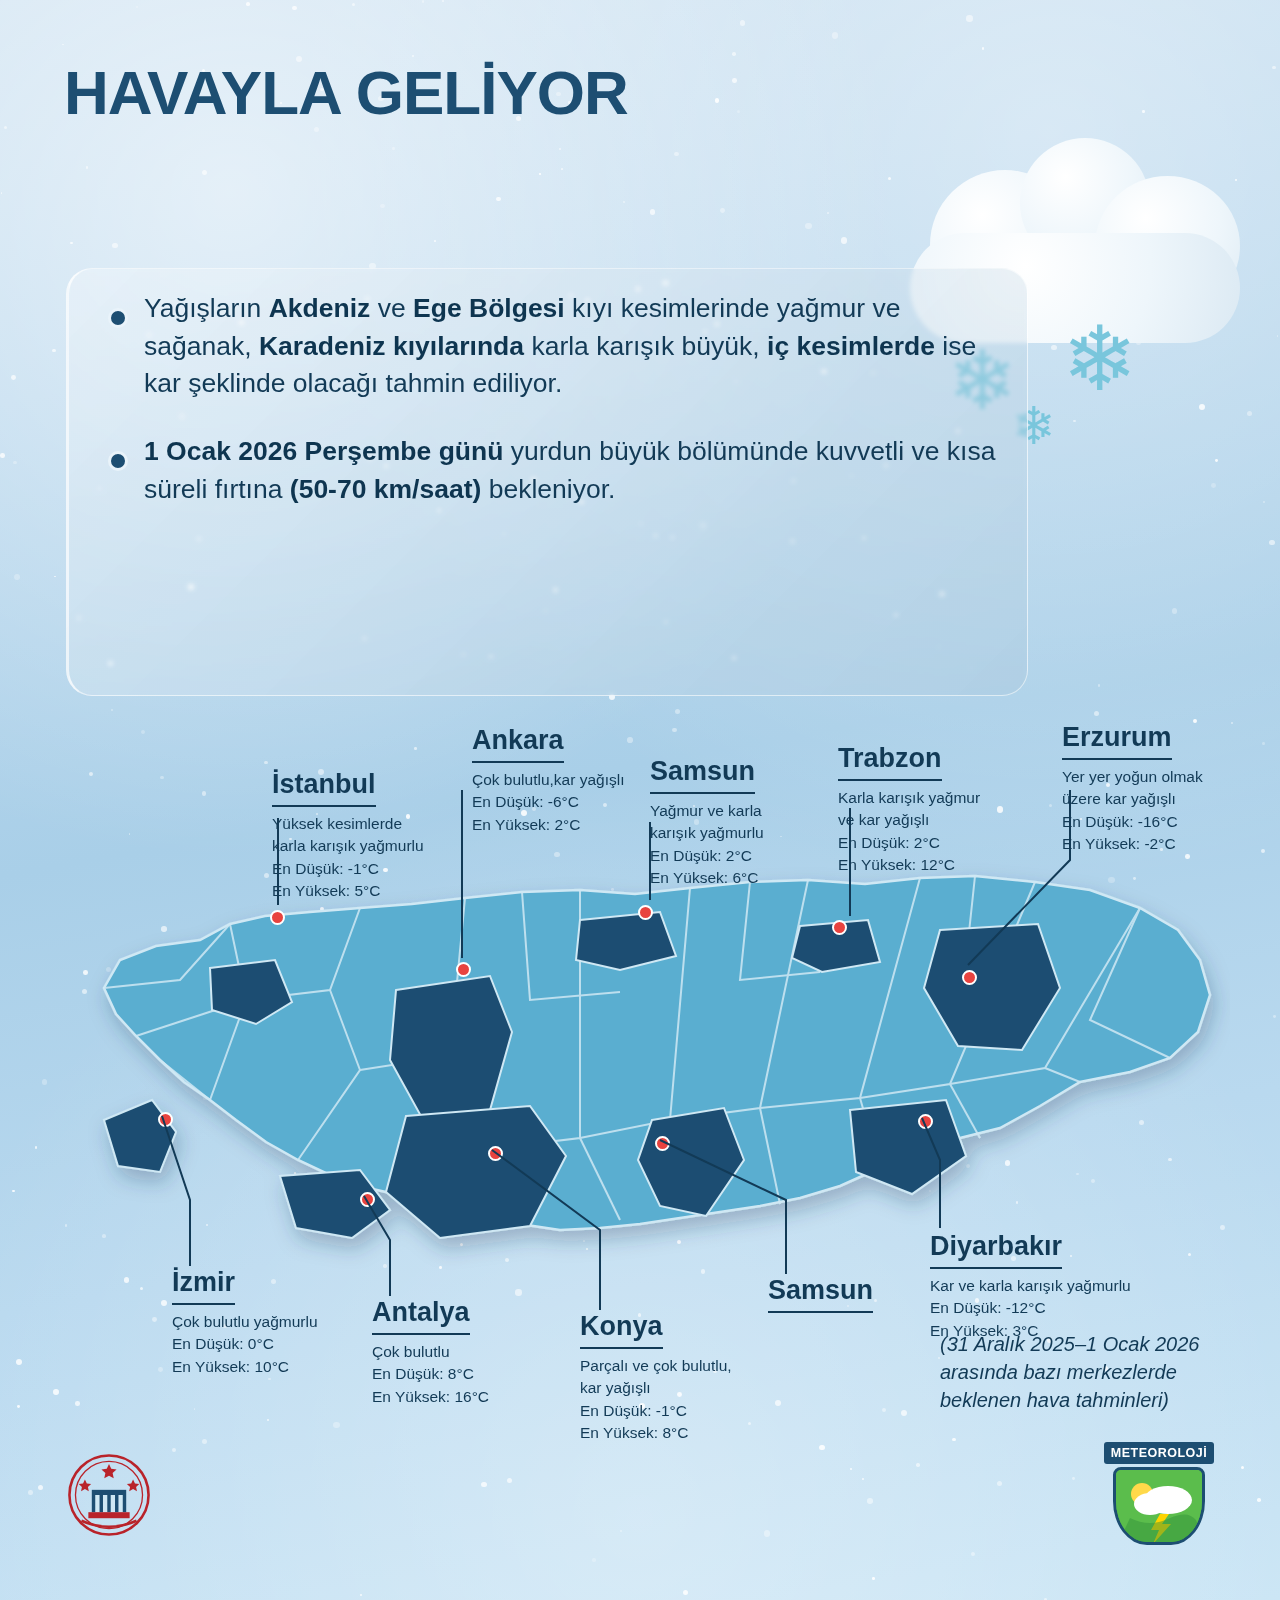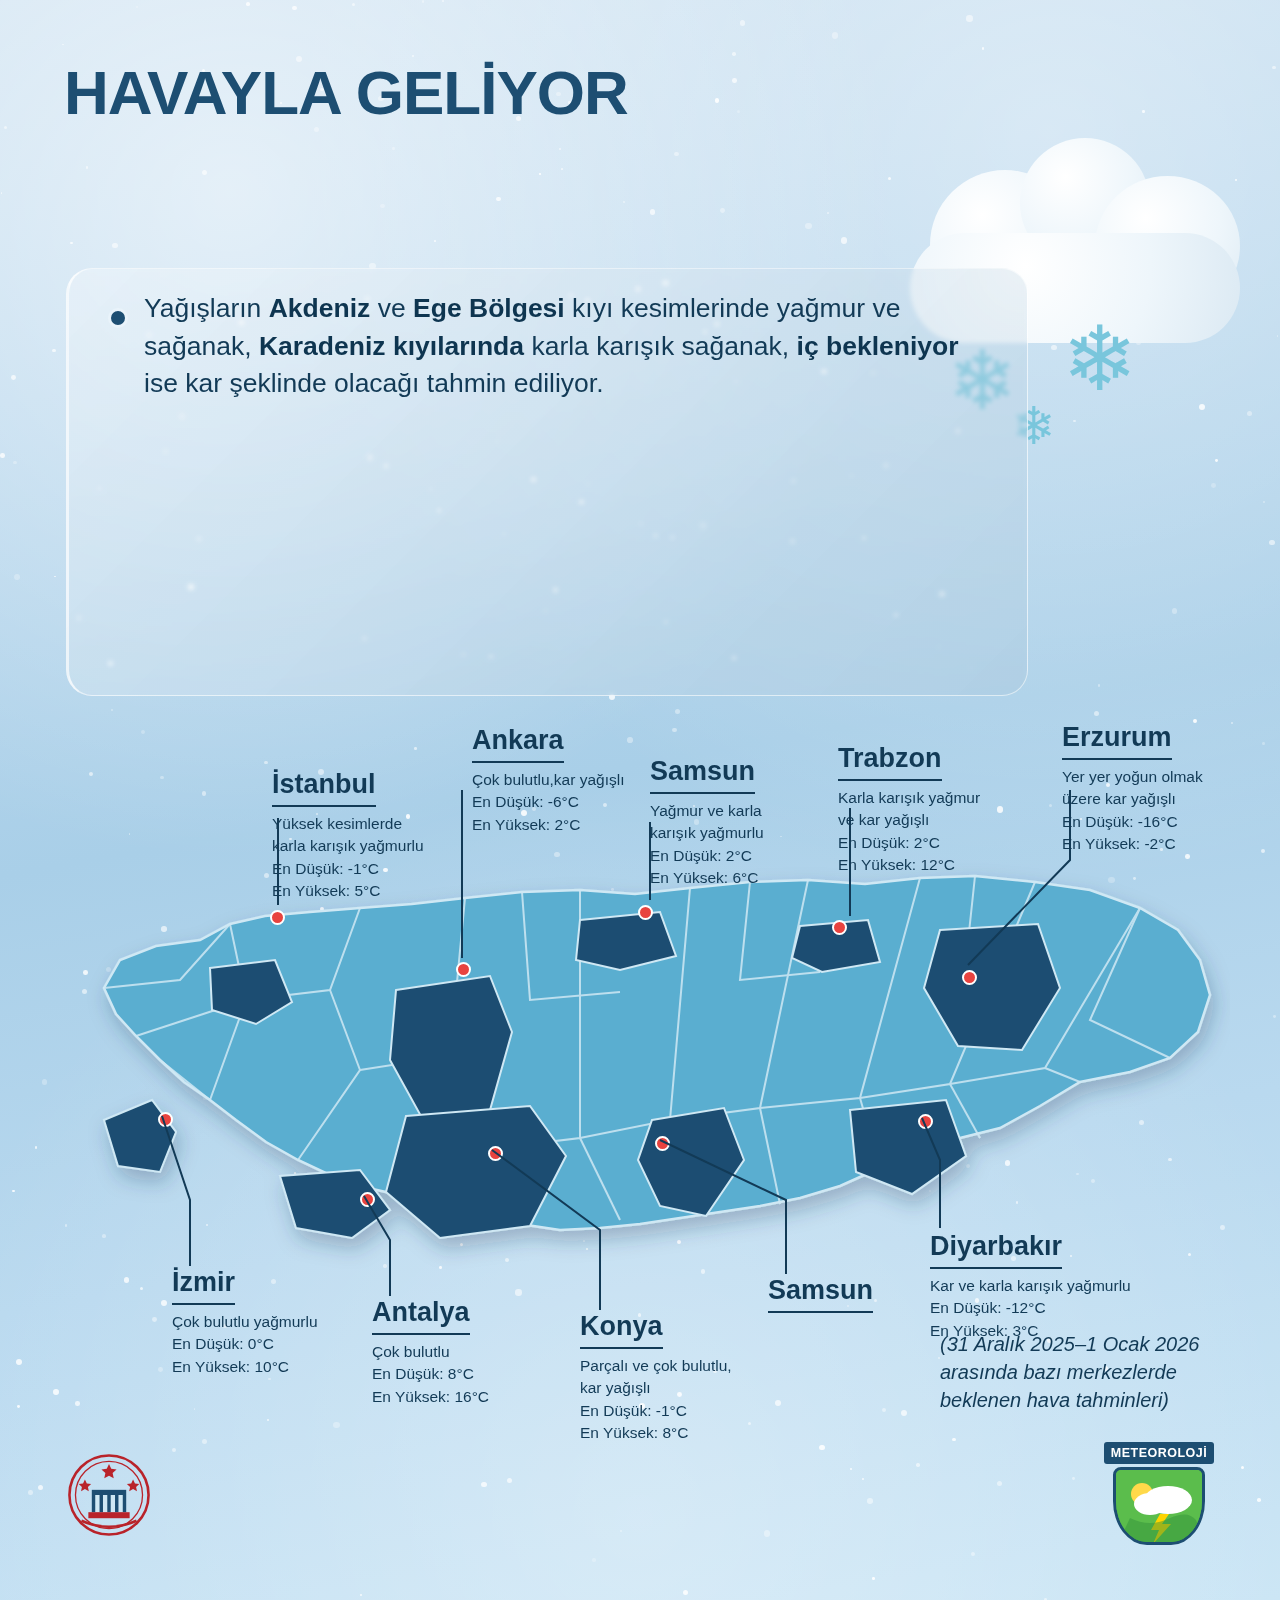--- a/index.html
+++ b/index.html
@@ -433,21 +433,25 @@
     <div class="puff" style="left:20px; top:105px; width:330px; height:110px; border-radius:60px;"></div>
     <div class="flake" style="left:58px; top:205px; font-size:82px;">❄</div>
     <div class="flake" style="left:172px; top:178px; font-size:90px;">❄</div>
     <div class="flake" style="left:122px; top:268px; font-size:52px;">❄</div>
   </div>
 
   <div class="panel"></div>
   <div class="bullets" id="bullets">
       <div class="bullet">
         <span class="dot"></span>
-        <p><span>Yağışların </span><b>Akdeniz</b><span> ve </span><b>Ege Bölgesi</b><span> kıyı kesimlerinde yağmur ve sağanak, </span><b>Karadeniz kıyılarında</b><span> karla karışık sağanak, </span><b>iç bekleniyor</b><span> ise kar şeklinde olacağı tahmin ediliyor.</span></p>
+        <p><span>Yağışların </span><b>Akdeniz</b><span> ve </span><b>Ege Bölgesi</b><span> kıyı kesimlerinde yağmur ve sağanak, </span><b>Karadeniz kıyılarında</b><span> karla karışık büyük, </span><b>iç kesimlerde</b><span> ise kar şeklinde olacağı tahmin ediliyor.</span></p>
+      </div>
+      <div class="bullet">
+        <span class="dot"></span>
+        <p><b>1 Ocak 2026 Perşembe günü</b><span> yurdun büyük bölümünde kuvvetli ve kısa süreli fırtına </span><b>(50-70 km/saat)</b><span> bekleniyor.</span></p>
       </div>
     </div>
 
   <div class="mapwrap">
     <svg class="turkey" viewBox="0 0 1170 520">
       <defs>
         <filter id="mapshadow" x="-10%" y="-10%" width="130%" height="140%">
           <feDropShadow dx="4" dy="10" stdDeviation="10" flood-color="#123a56" flood-opacity="0.28"></feDropShadow>
         </filter>
       </defs>

